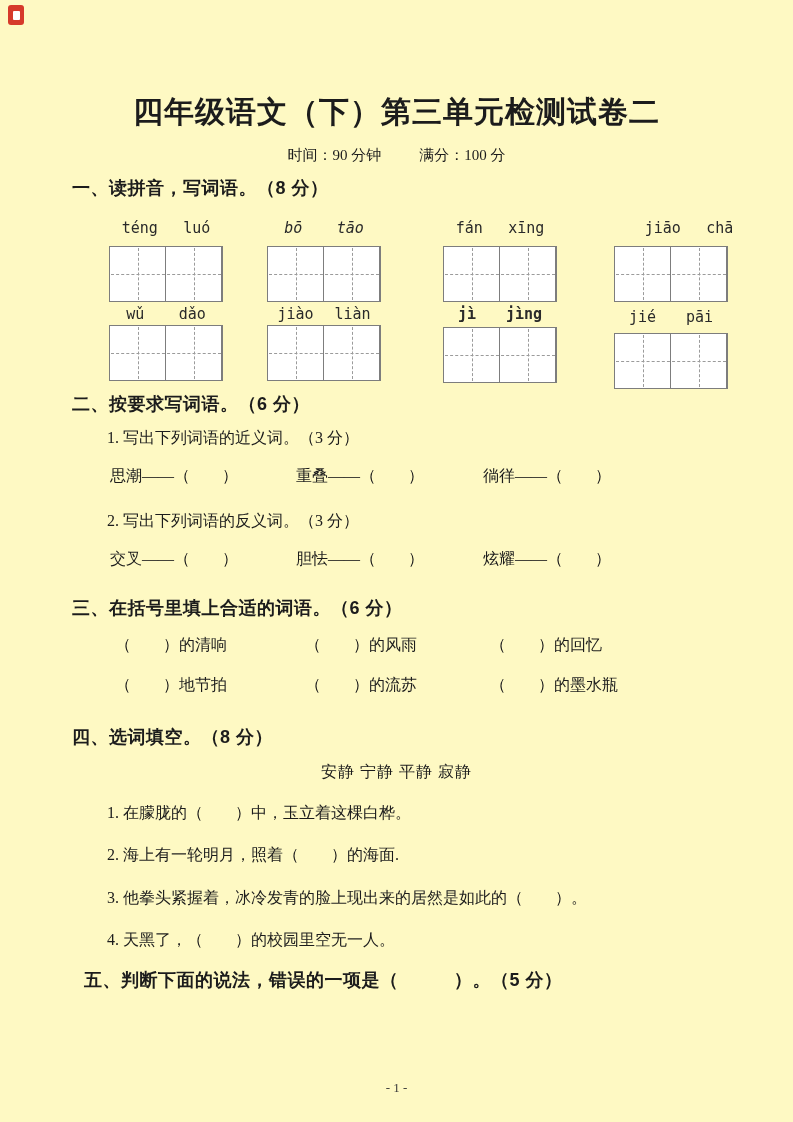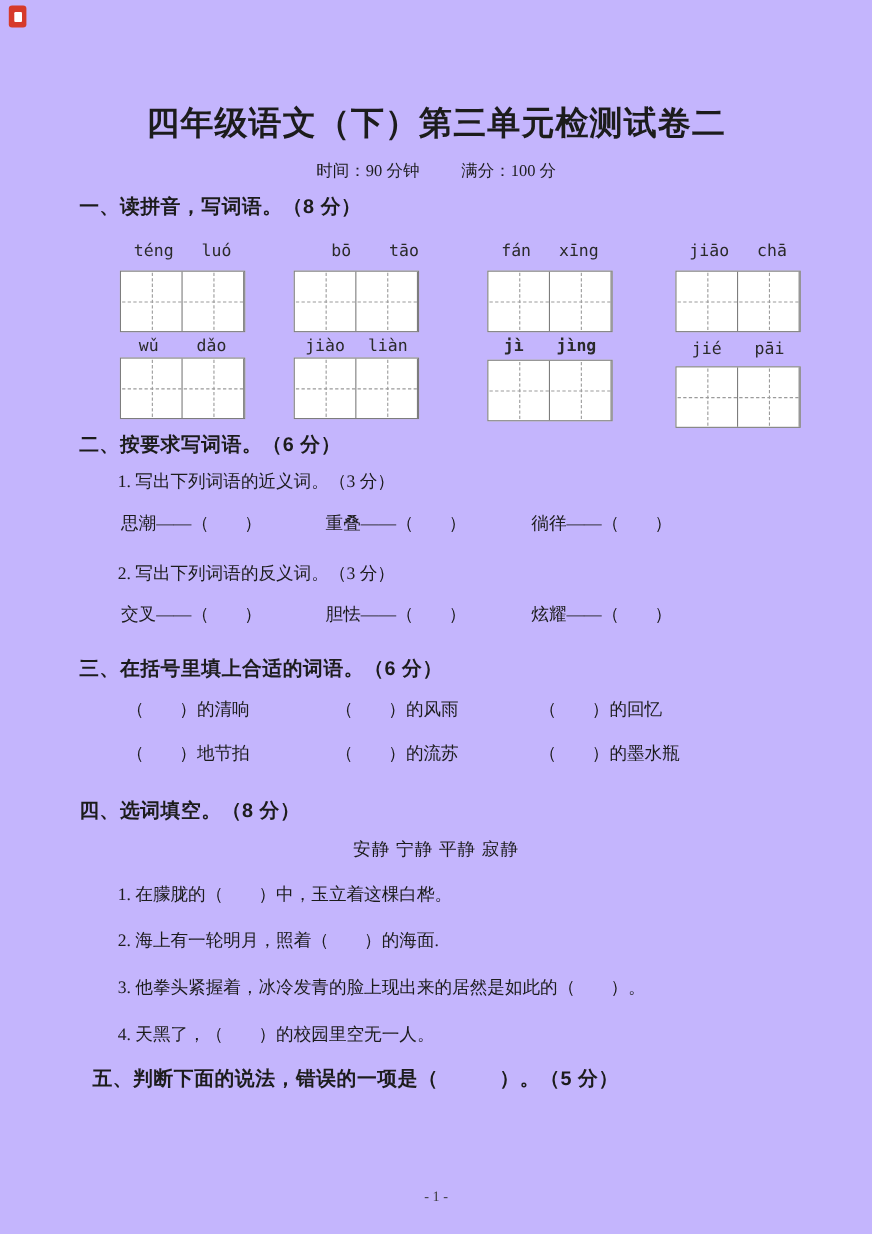--- a/index.html
+++ b/index.html
@@ -1,19 +1,19 @@
 <!DOCTYPE html>
 <html><head>
 <meta charset="utf-8">
 <style>
   html,body{margin:0;padding:0;background:#ffffff;}
   .page{
     position:relative;
     width:793px;height:1122px;
-    background:#c4b5fd;
+    background:#fef9c3;
     font-family:"Liberation Serif","DejaVu Serif",serif;
     color:#1c1c1c;
     overflow:hidden;
   }
   .abs{position:absolute;}
   .stamp{
     position:absolute;left:8px;top:5px;width:16px;height:20px;
     border-radius:3px;display:flex;align-items:center;justify-content:center;
   }
   .stamp-inner{width:7px;height:9px;background:#ffffff;border-radius:1px;}
@@ -68,29 +68,29 @@
     <span>时间：90 分钟</span>
     <span>满分：100 分</span>
   </div>
 
   <div class="abs sec-heading" style="left:72px;top:176px;">一、读拼音，写词语。（8 分）</div>
 
   <div class="abs pinyin" style="left:109px;top:219px;">
     <span>téng</span>
     <span>luó</span>
   </div>
-  <div class="abs pinyin" style="left:284px;top:219px;">
+  <div class="abs pinyin" style="left:267px;top:219px;font-style:italic;">
     <span>bō</span>
     <span>tāo</span>
   </div>
   <div class="abs pinyin" style="left:443px;top:219px;">
     <span>fán</span>
     <span>xīng</span>
   </div>
-  <div class="abs pinyin" style="left:614px;top:219px;text-align:right;">
+  <div class="abs pinyin" style="left:632px;top:219px;text-align:right;">
     <span>jiāo</span>
     <span>chā</span>
   </div>
 
   <div class="pbox" style="left:109px;top:246px;">
     <div class="pcell"></div>
       <div class="pcell"></div>
       <div class="hmid"></div>
   </div>
   <div class="pbox" style="left:267px;top:246px;">

